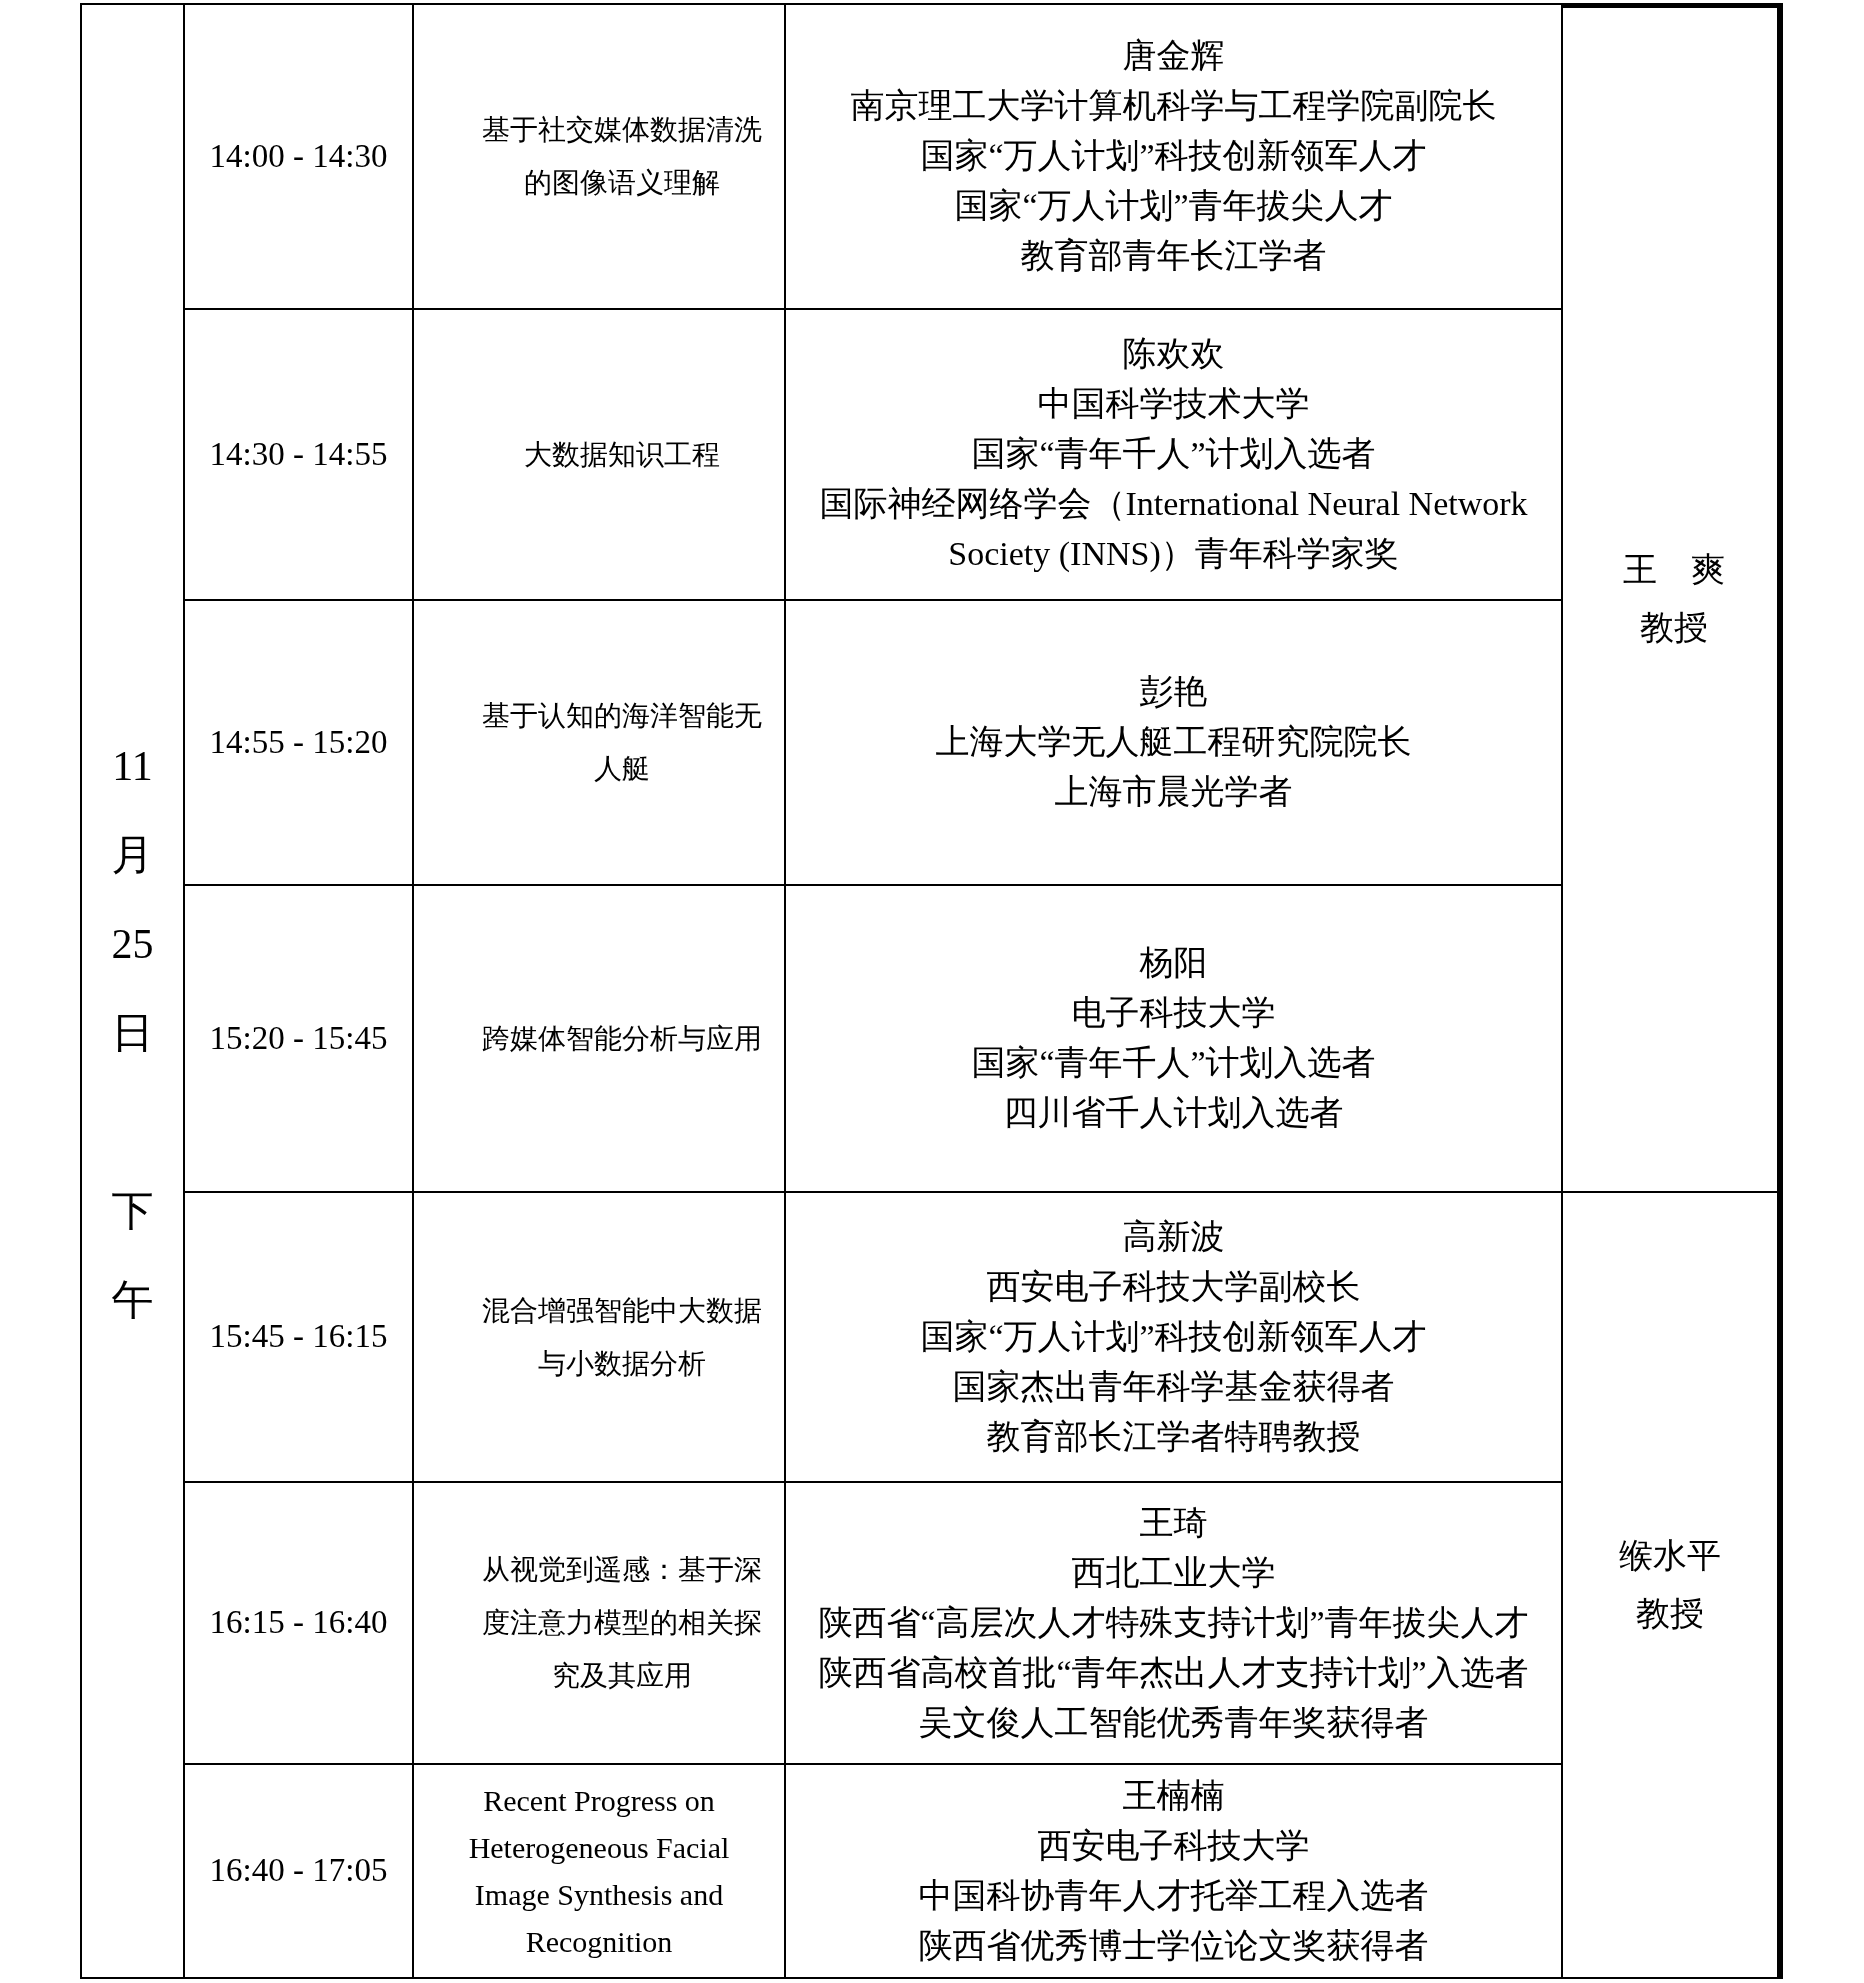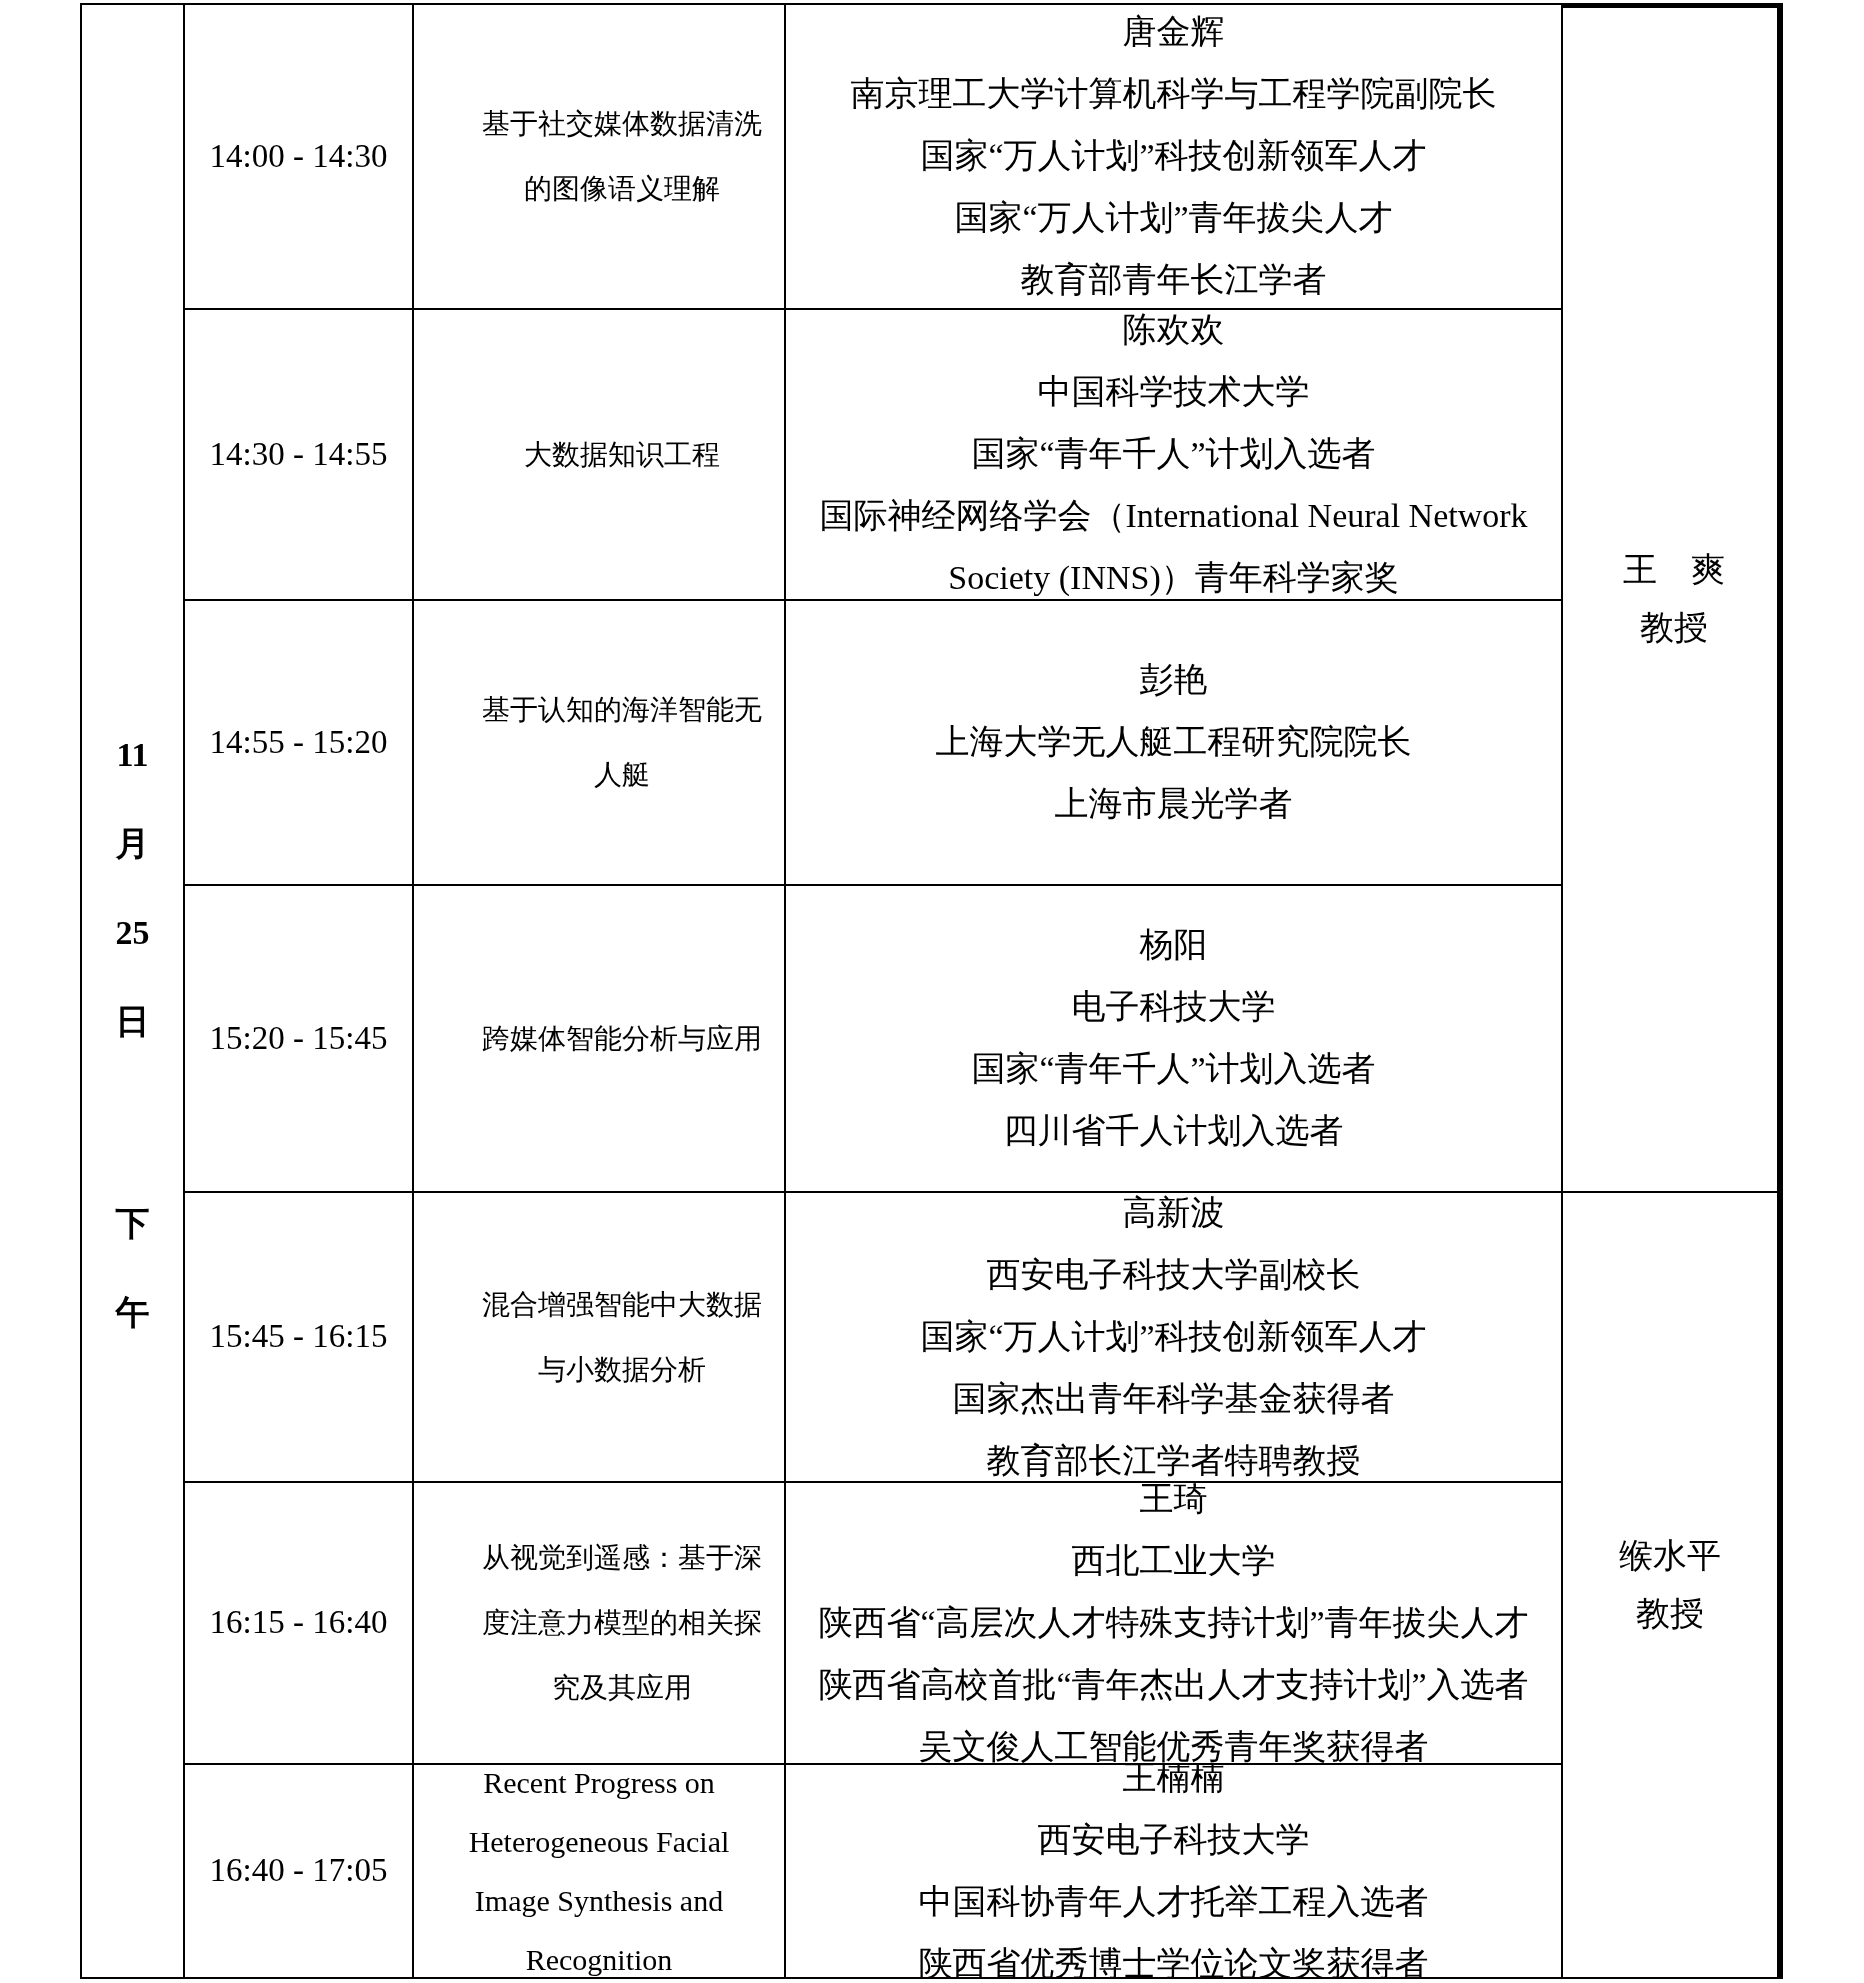--- a/index.html
+++ b/index.html
@@ -20,27 +20,27 @@
     border:2.8px solid #000;
     border-right-width:6.5px;
   }
   .cell{
     box-sizing:border-box;
     display:flex;flex-direction:column;
     justify-content:center;align-items:center;
     text-align:center;
     overflow:hidden;
   }
-  .bR{border-right:2.8px solid #000;gap:12px;}
+  .bR{border-right:2.8px solid #000;}
   .bB{border-bottom:2.8px solid #000;}.gc2{grid-column:2}.gc3{grid-column:3}.gc4{grid-column:4}
   .gr1{grid-row:1}.gr2{grid-row:2}.gr3{grid-row:3}.gr4{grid-row:4}.gr5{grid-row:5}.gr6{grid-row:6}.gr7{grid-row:7}
   .date-cell{grid-column:1;grid-row:1/8;}
   .chair-top{grid-column:5;grid-row:1/5;border-top:3.7px solid #000;padding-left:8px;}
   .chair-bottom{grid-column:5;grid-row:5/8;}
-  .dchar{font-size:34px;line-height:89px;font-weight:bold;}
+  .dchar{font-size:42px;line-height:89px;}
   .date-inner{margin-top:86px;}
   .date-gap{height:89px;}
   .time-cell span{font-size:33px;white-space:nowrap;}
   .tline{font-size:28px;line-height:53px;margin-left:46px;}
   .tline-en{font-size:30px;line-height:47px;}
   .sline{font-size:34px;line-height:50px;white-space:nowrap;}
   .chair-line{font-size:34px;line-height:58px;white-space:nowrap;}
 </style>
 </head>
 <body>

